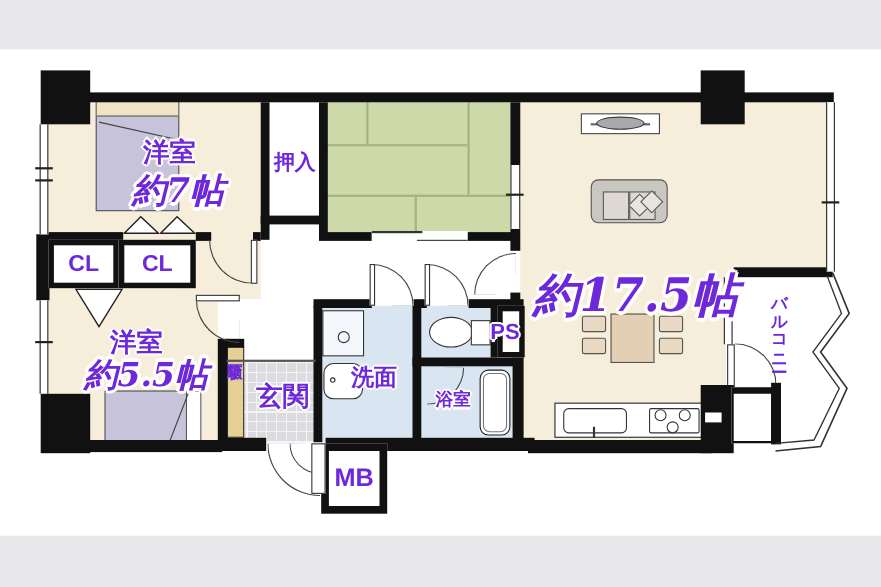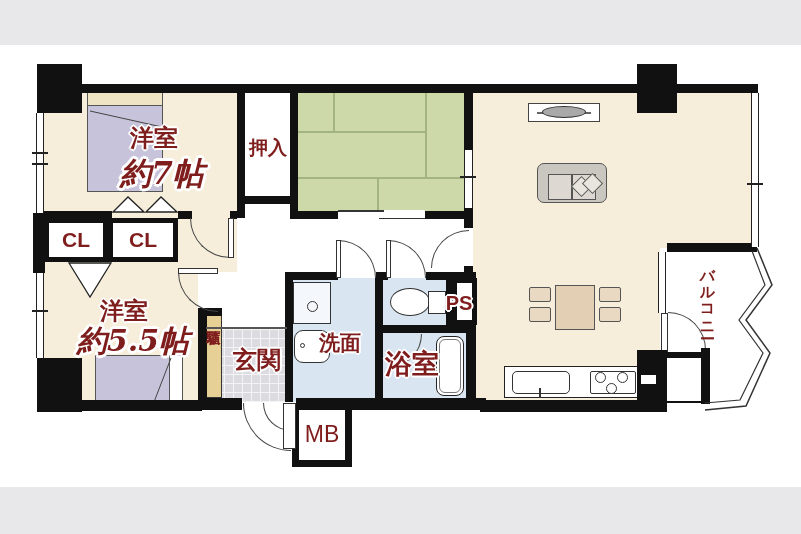--- a/index.html
+++ b/index.html
@@ -7,21 +7,21 @@
   #plan{position:relative;width:801px;height:534px;overflow:hidden;}
   .abs{position:absolute;}
   .paper{background:#ffffff;}
   .wall{position:absolute;background:#111111;}
   .room{position:absolute;}
   .cream{background:#f6eedb;}
   .green{background:#cdd9a9;}
   .blue{background:#d9e5f1;}
   .whitebox{position:absolute;background:#ffffff;}
   .tat{position:absolute;background:#a3b382;}
-  .lbl{position:absolute;font-weight:bold;color:#7f1d1d;white-space:nowrap;
+  .lbl{position:absolute;font-weight:bold;color:#6d28d9;white-space:nowrap;
        transform:translate(-50%,-50%);
        text-shadow:-2px 0 0 #fff,2px 0 0 #fff,0 -2px 0 #fff,0 2px 0 #fff,
                    -1px -1px 0 #fff,1px 1px 0 #fff,-1px 1px 0 #fff,1px -1px 0 #fff;}
   .size{font-family:"DejaVu Serif",serif;font-style:italic;font-weight:bold;
         text-shadow:-3px 0 0 #fff,3px 0 0 #fff,0 -3px 0 #fff,0 3px 0 #fff,
                     -2px -2px 0 #fff,2px 2px 0 #fff,-2px 2px 0 #fff,2px -2px 0 #fff;}
   .vert{writing-mode:vertical-rl;text-orientation:upright;transform:translate(-50%,0);}
   .win{position:absolute;background:#fff;border-left:1.5px solid #222;border-right:1.5px solid #222;box-sizing:border-box;}
   .tick{position:absolute;background:#222;}
   .arc{position:absolute;box-sizing:border-box;}
@@ -203,26 +203,27 @@
   <div class="whitebox" style="left:665px;top:352px;width:38px;height:51px;border:2px solid #111;border-top-width:6px;box-sizing:border-box;"></div>
   <div class="wall" style="left:701px;top:348px;width:9px;height:56px;"></div>
 
   <svg class="abs" style="left:653px;top:240px;" width="148" height="180">
     <polyline points="104,8 119,45 93,80 117,113 93,166 52,170" fill="none" stroke="#333" stroke-width="1.5"></polyline>
     <polyline points="99,11 112,45 86,80 110,113 87,160 52,163" fill="none" stroke="#333" stroke-width="1.2"></polyline>
   </svg>
 
   <div class="lbl" style="left:154px;top:138px;font-size:24px;">洋室</div>
   <div class="lbl size" style="left:162px;top:174px;font-size:31px;">約7帖</div>
+  <div class="lbl size" style="left:578px;top:269px;font-size:42px;">約17.5帖</div>
   <div class="lbl" style="left:124px;top:311px;font-size:24px;">洋室</div>
   <div class="lbl size" style="left:133px;top:341px;font-size:30px;">約5.5帖</div>
   <div class="lbl" style="left:76px;top:240px;font-size:21px;">CL</div>
   <div class="lbl" style="left:143px;top:240px;font-size:21px;">CL</div>
   <div class="lbl" style="left:268px;top:148px;font-size:19px;">押入</div>
   <div class="lbl" style="left:257px;top:360px;font-size:24px;">玄関</div>
   <div class="lbl vert" style="left:214px;top:320px;font-size:14px;transform:translate(-50%,0);text-shadow:none;">下駄箱</div>
   <div class="lbl" style="left:340px;top:343px;font-size:21px;">洗面</div>
-  <div class="lbl" style="left:412px;top:364px;font-size:27px;">浴室</div>
+  <div class="lbl" style="left:412px;top:364px;font-size:16px;">浴室</div>
   <div class="lbl" style="left:459px;top:303px;font-size:20px;">PS</div>
-  <div class="lbl" style="left:322px;top:434px;font-size:23px;font-weight:400;">MB</div>
+  <div class="lbl" style="left:322px;top:434px;font-size:23px;font-weight:700;">MB</div>
   <div class="lbl vert" style="left:707px;top:258px;font-size:15px;letter-spacing:1px;text-shadow:none;">バルコニー</div>
 
 </div>
 
 </body></html>

